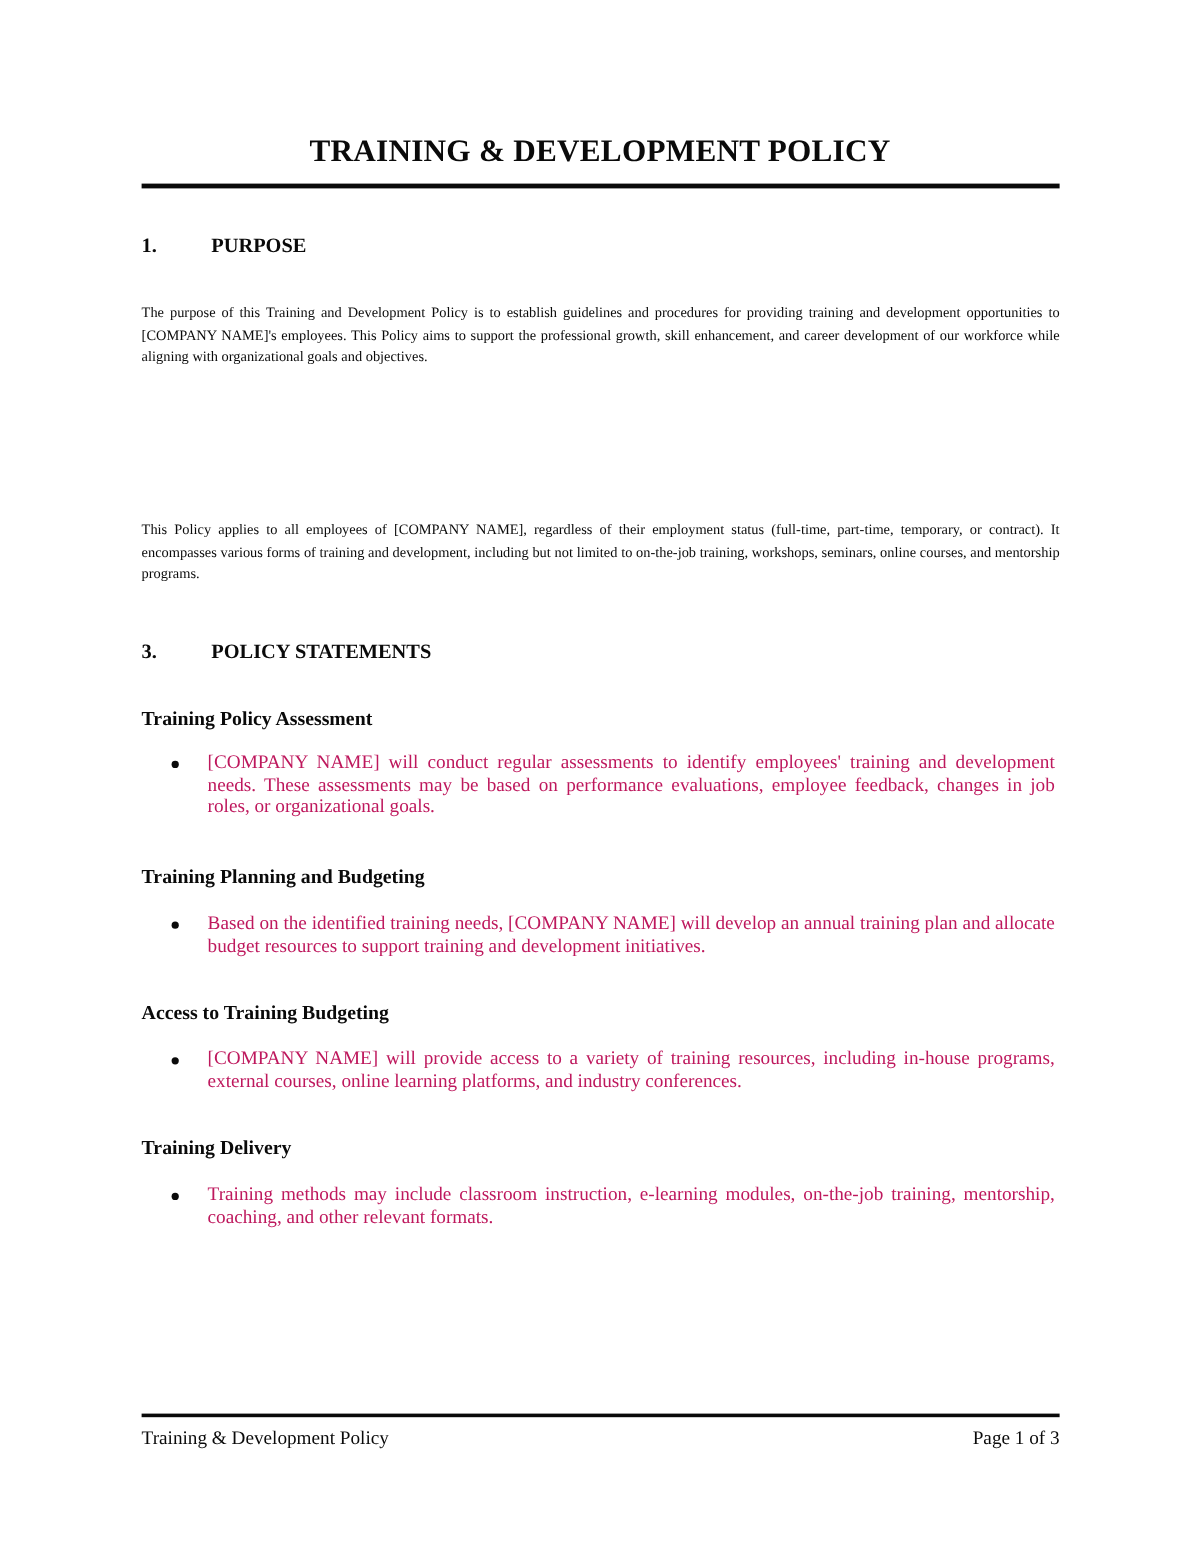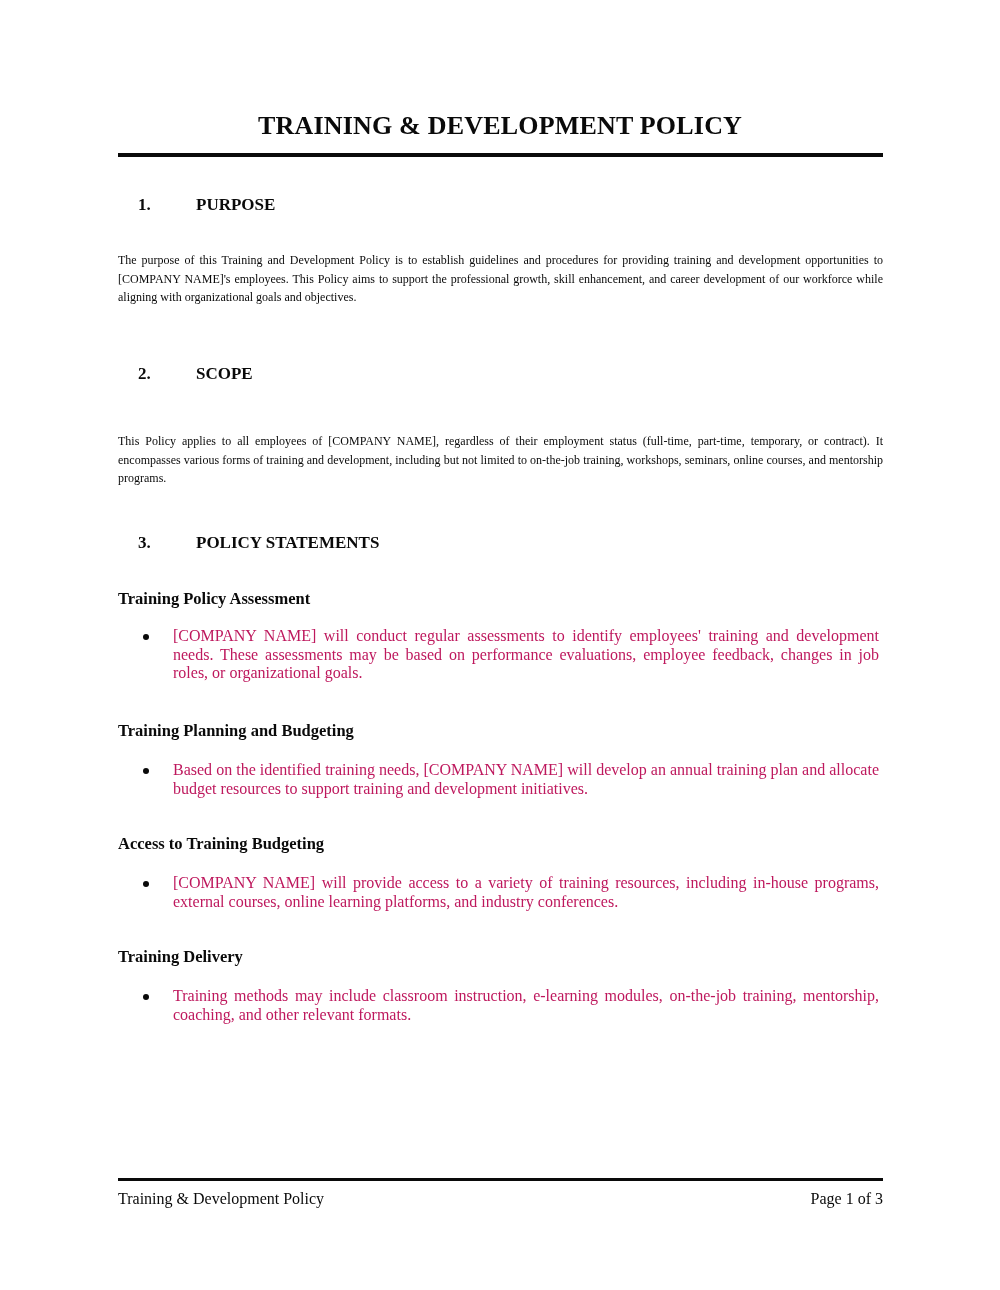--- a/index.html
+++ b/index.html
@@ -33,21 +33,20 @@
   .rule-title { top: 153px; height: 4px; }
   .rule-footer { top: 1178px; height: 3px; }
   .hrow {
     position: absolute;
     left: 118px;
     width: 765px;
     font-size: 17px;
     font-weight: 700;
     color: #0a0a0a;
     white-space: nowrap;
-    margin-left: 20px;
   }
   .hrow .num { display: inline-block; width: 58px; }
   .body-para {
     position: absolute;
     left: 118px;
     width: 765px;
     font-size: 12px;
     line-height: 18.7px;
     text-align: justify;
     color: #0a0a0a;
@@ -95,23 +94,20 @@
 <div class="page">
 
   <div class="doc-title">TRAINING &amp; DEVELOPMENT POLICY</div>
   <div class="rule rule-title"></div>
 
   <div class="hrow" style="top:195px">
     <span class="num">1.</span><span class="htxt">PURPOSE</span>
   </div>
   <p class="body-para" style="top:251px">The purpose of this Training and Development Policy is to establish guidelines and procedures for providing training and development opportunities to [COMPANY NAME]'s employees. This Policy aims to support the professional growth, skill enhancement, and career development of our workforce while aligning with organizational goals and objectives.</p>
 
-  <div class="hrow" style="top:364px">
-    <span class="num">2.</span><span class="htxt">SCOPE</span>
-  </div>
   <p class="body-para" style="top:432px">This Policy applies to all employees of [COMPANY NAME], regardless of their employment status (full-time, part-time, temporary, or contract). It encompasses various forms of training and development, including but not limited to on-the-job training, workshops, seminars, online courses, and mentorship programs.</p>
 
   <div class="hrow" style="top:533px">
     <span class="num">3.</span><span class="htxt">POLICY STATEMENTS</span>
   </div>
 
   <div class="sub-heading" style="top:589px">Training Policy Assessment</div>
   <div class="bullet-item" style="top:627px">
     <span class="dot"></span><span>[COMPANY NAME] will conduct regular assessments to identify employees' training and development needs. These assessments may be based on performance evaluations, employee feedback, changes in job roles, or organizational goals.</span>
   </div>

